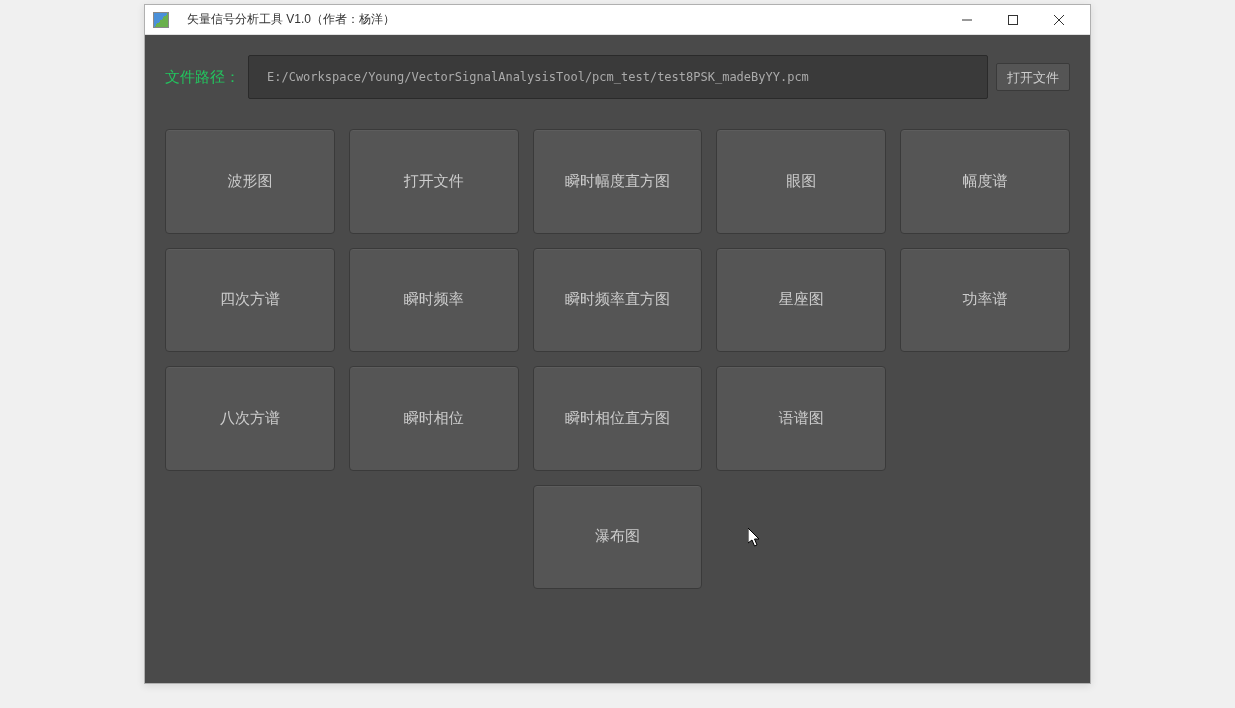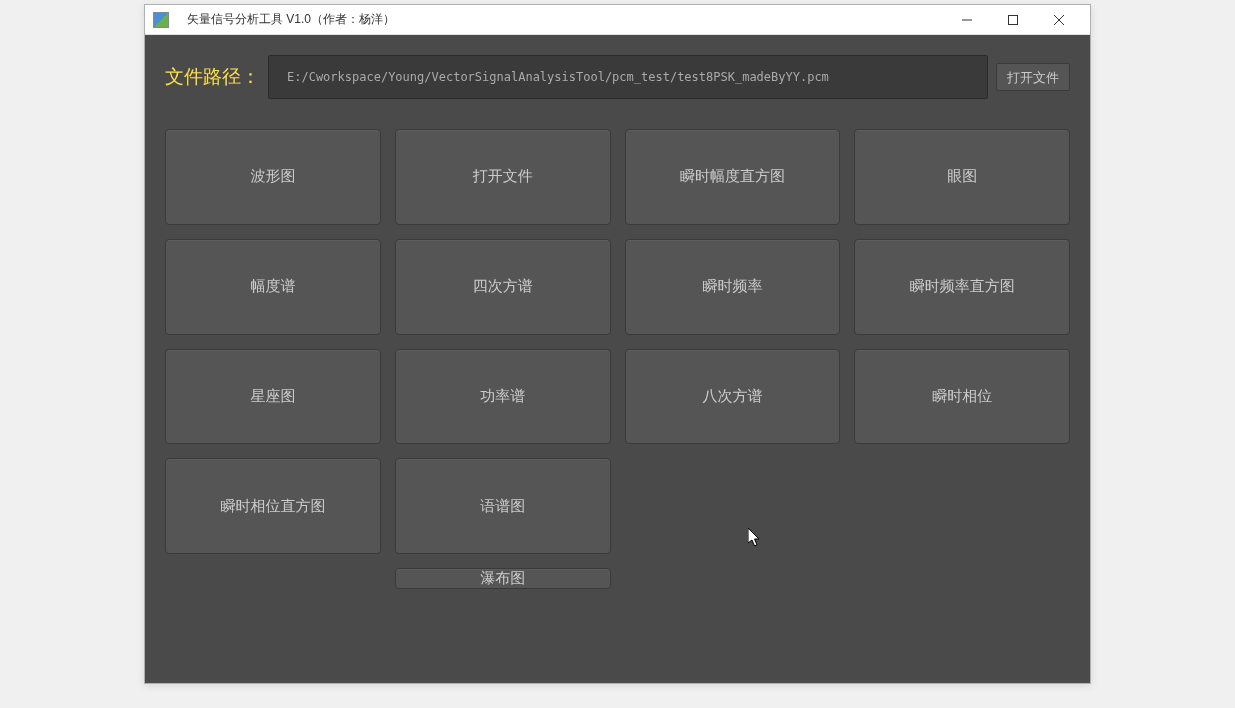--- a/index.html
+++ b/index.html
@@ -68,22 +68,22 @@
       display: flex;
       flex-direction: column;
     }
     .file-row {
       display: flex;
       align-items: center;
       gap: 8px;
       margin-bottom: 30px;
     }
     .file-label {
-      color: #fde047;
-      font-size: 19px;
+      color: #22c55e;
+      font-size: 15px;
       white-space: nowrap;
     }
     .file-input {
       flex: 1;
       background: #3a3a3a;
       border: 1px solid #2a2a2a;
       border-radius: 2px;
       color: #aaa;
       font-family: "Consolas", monospace;
       font-size: 12px;
@@ -95,21 +95,21 @@
       border: 1px solid #3a3a3a;
       border-radius: 2px;
       color: #ccc;
       font-size: 13px;
       padding: 5px 10px;
       height: 28px;
       cursor: pointer;
     }
     .button-grid {
       display: grid;
-      grid-template-columns: repeat(4, 1fr);
+      grid-template-columns: repeat(5, 1fr);
       grid-template-rows: repeat(4, 1fr);
       gap: 14px;
       flex: 1;
       max-height: 460px;
     }
     .grid-btn {
       background: #555;
       border: 1px solid #3a3a3a;
       border-radius: 4px;
       color: #ccc;

